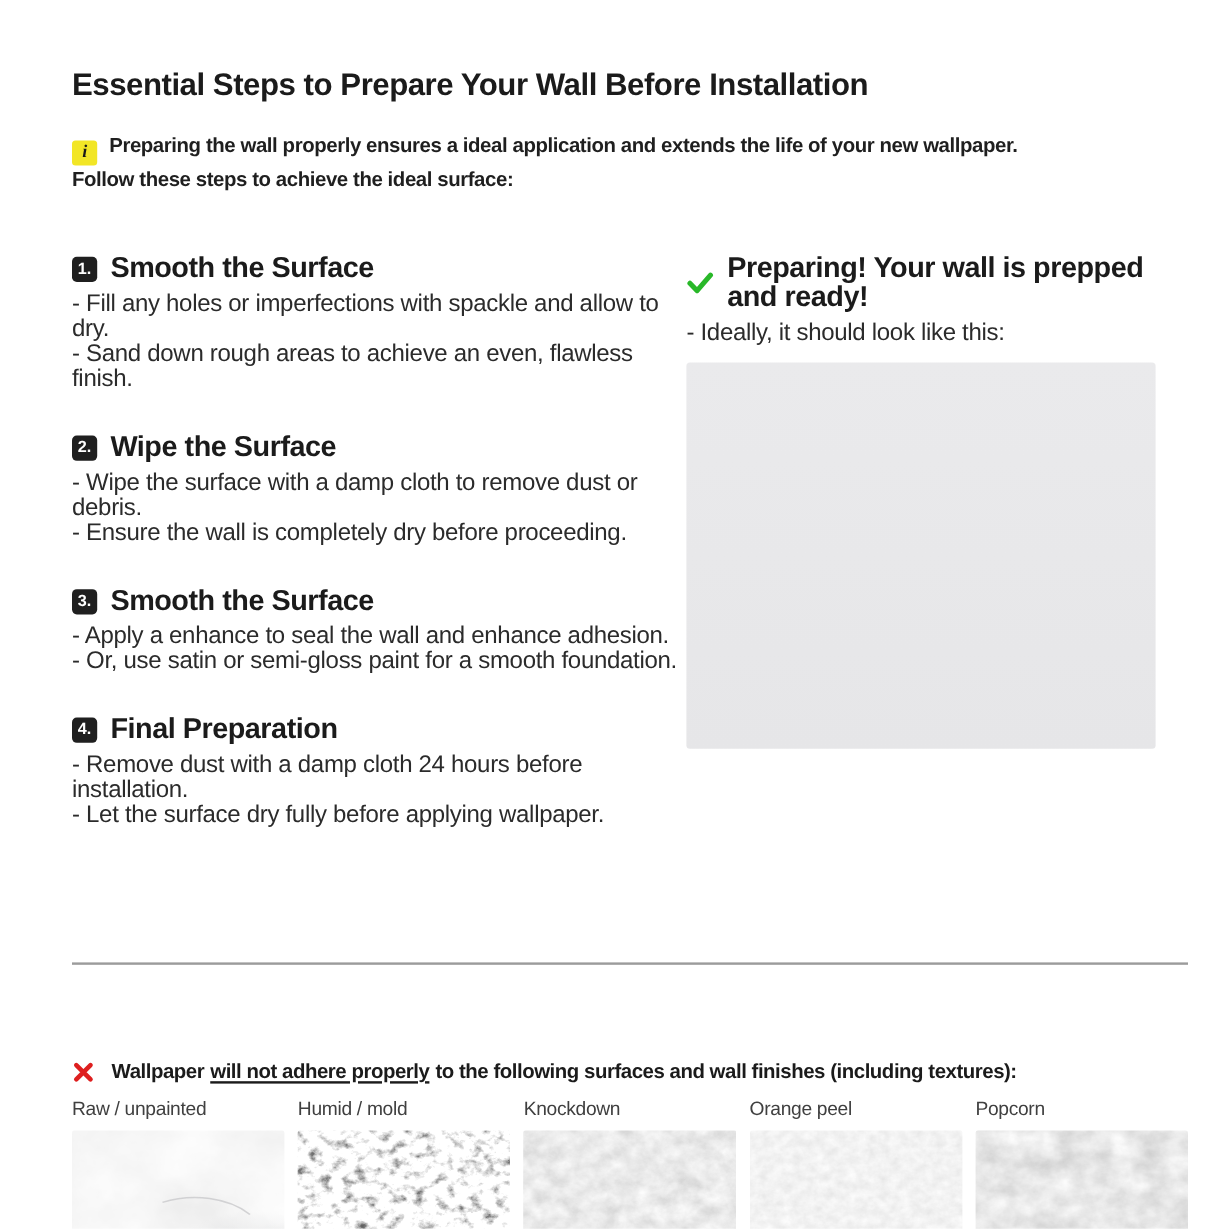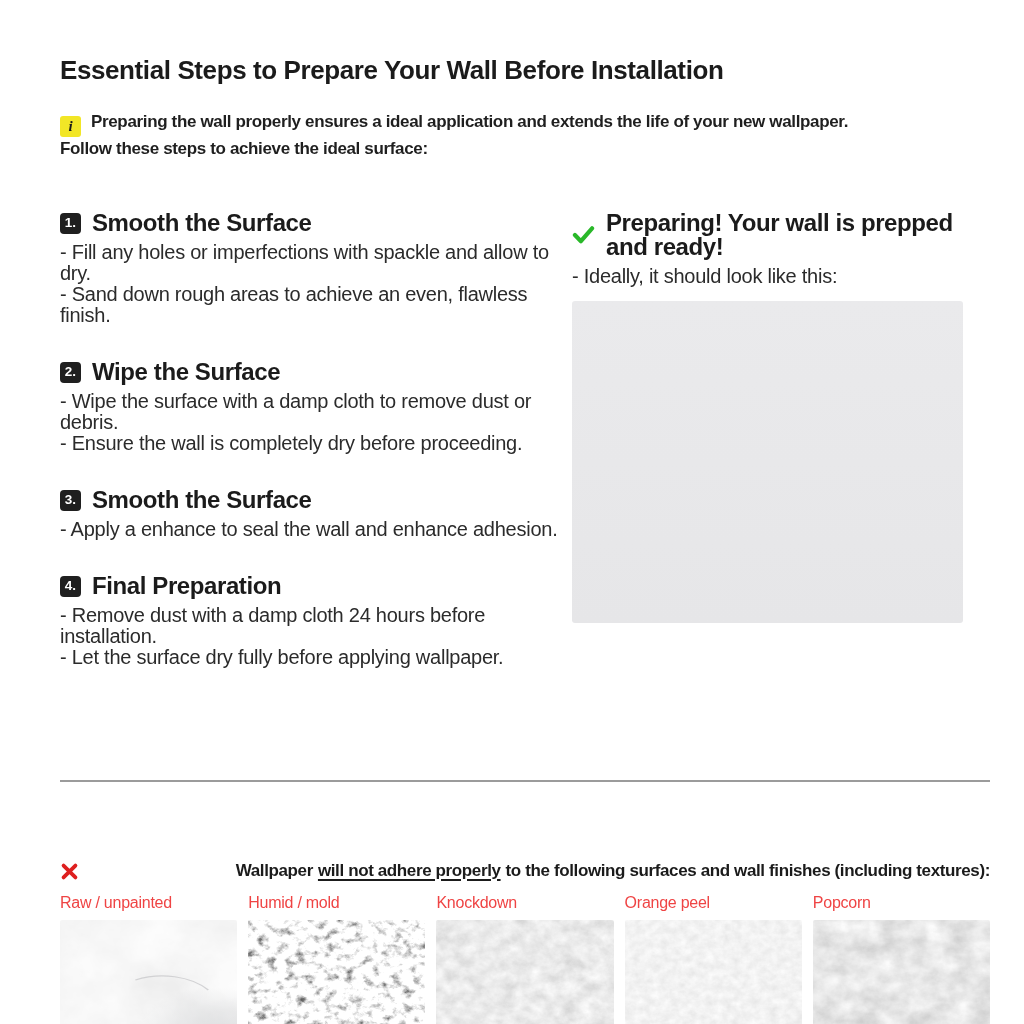--- a/index.html
+++ b/index.html
@@ -55,31 +55,31 @@
   .check-icon, .cross-icon { flex: 0 0 auto; display: inline-block; }
   .wall-sample {
     margin-top: 14px; width: 391px; height: 322px; border-radius: 3px;
     background: linear-gradient(180deg, #eaeaec 0%, #e6e6e8 100%);
   }
 
   hr.divider {
     border: none; height: 2px; background: #9b9b9b; margin-top: 78px;
   }
 
-  .warning-heading { display: flex; align-items: center; gap: 14px; margin-top: 76px; line-height: 26px; justify-content: space-between; }
+  .warning-heading { display: flex; align-items: center; gap: 14px; margin-top: 76px; line-height: 26px; }
   .warning-text { font-size: 17px; font-weight: bold; color: #1b1b1b; letter-spacing: -0.38px; }
   .warning-em {
     text-decoration: underline; text-decoration-thickness: 2px; text-underline-offset: 3px;
     margin: 0 5px;
   }
 
   .surfaces-row { display: flex; gap: 11px; margin-top: 10px; }
   .surface { flex: 1 1 0; min-width: 0; }
   .surface figcaption {
-    font-size: 16px; color: #ef4444; letter-spacing: -0.25px; line-height: 18px;
+    font-size: 16px; color: #404040; letter-spacing: -0.25px; line-height: 18px;
     white-space: nowrap; overflow: visible;
   }
   .thumb { display: block; margin-top: 8px; width: 100%; height: 140px; border-radius: 2px; }
   .defs-holder { position: absolute; width: 0; height: 0; }
 </style>
 </head>
 <body>
 
 <svg class="defs-holder" aria-hidden="true">
   <defs>
@@ -187,20 +187,21 @@
         </div>
       </section>
 
       <section class="step">
         <div class="step-heading">
           <span class="badge">3.</span>
           <h2 class="h-title">Smooth the Surface</h2>
         </div>
         <div class="bullet-group">
           <p class="bullet">- Apply a enhance to seal the wall and enhance adhesion.</p>
+          <p class="bullet">- Or, use satin or semi-gloss paint for a smooth foundation.</p>
         </div>
       </section>
 
       <section class="step">
         <div class="step-heading">
           <span class="badge">4.</span>
           <h2 class="h-title">Final Preparation</h2>
         </div>
         <div class="bullet-group">
           <p class="bullet">- Remove dust with a damp cloth 24 hours before installation.</p>

